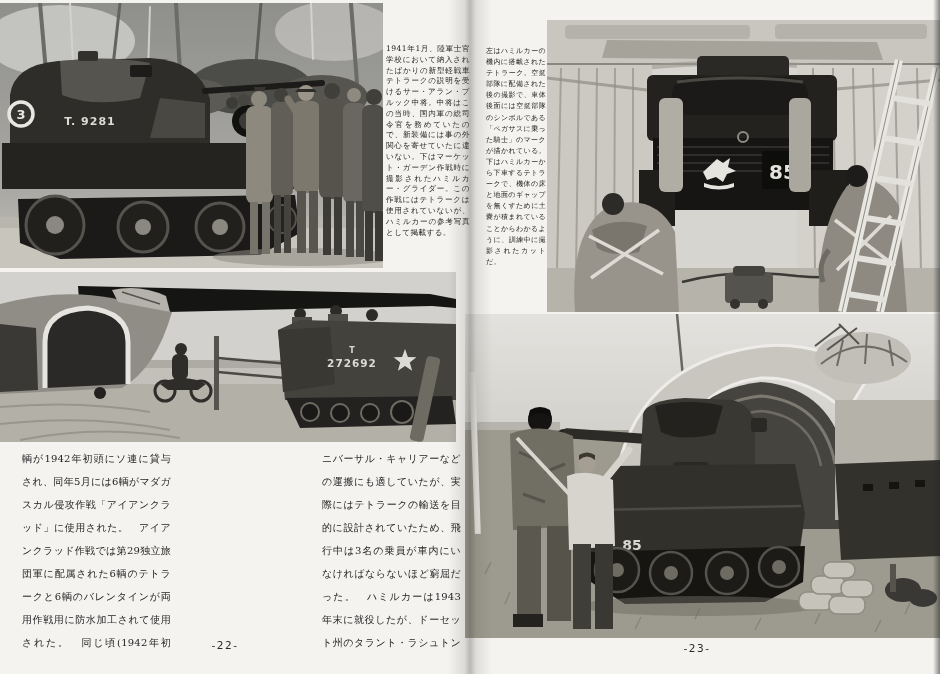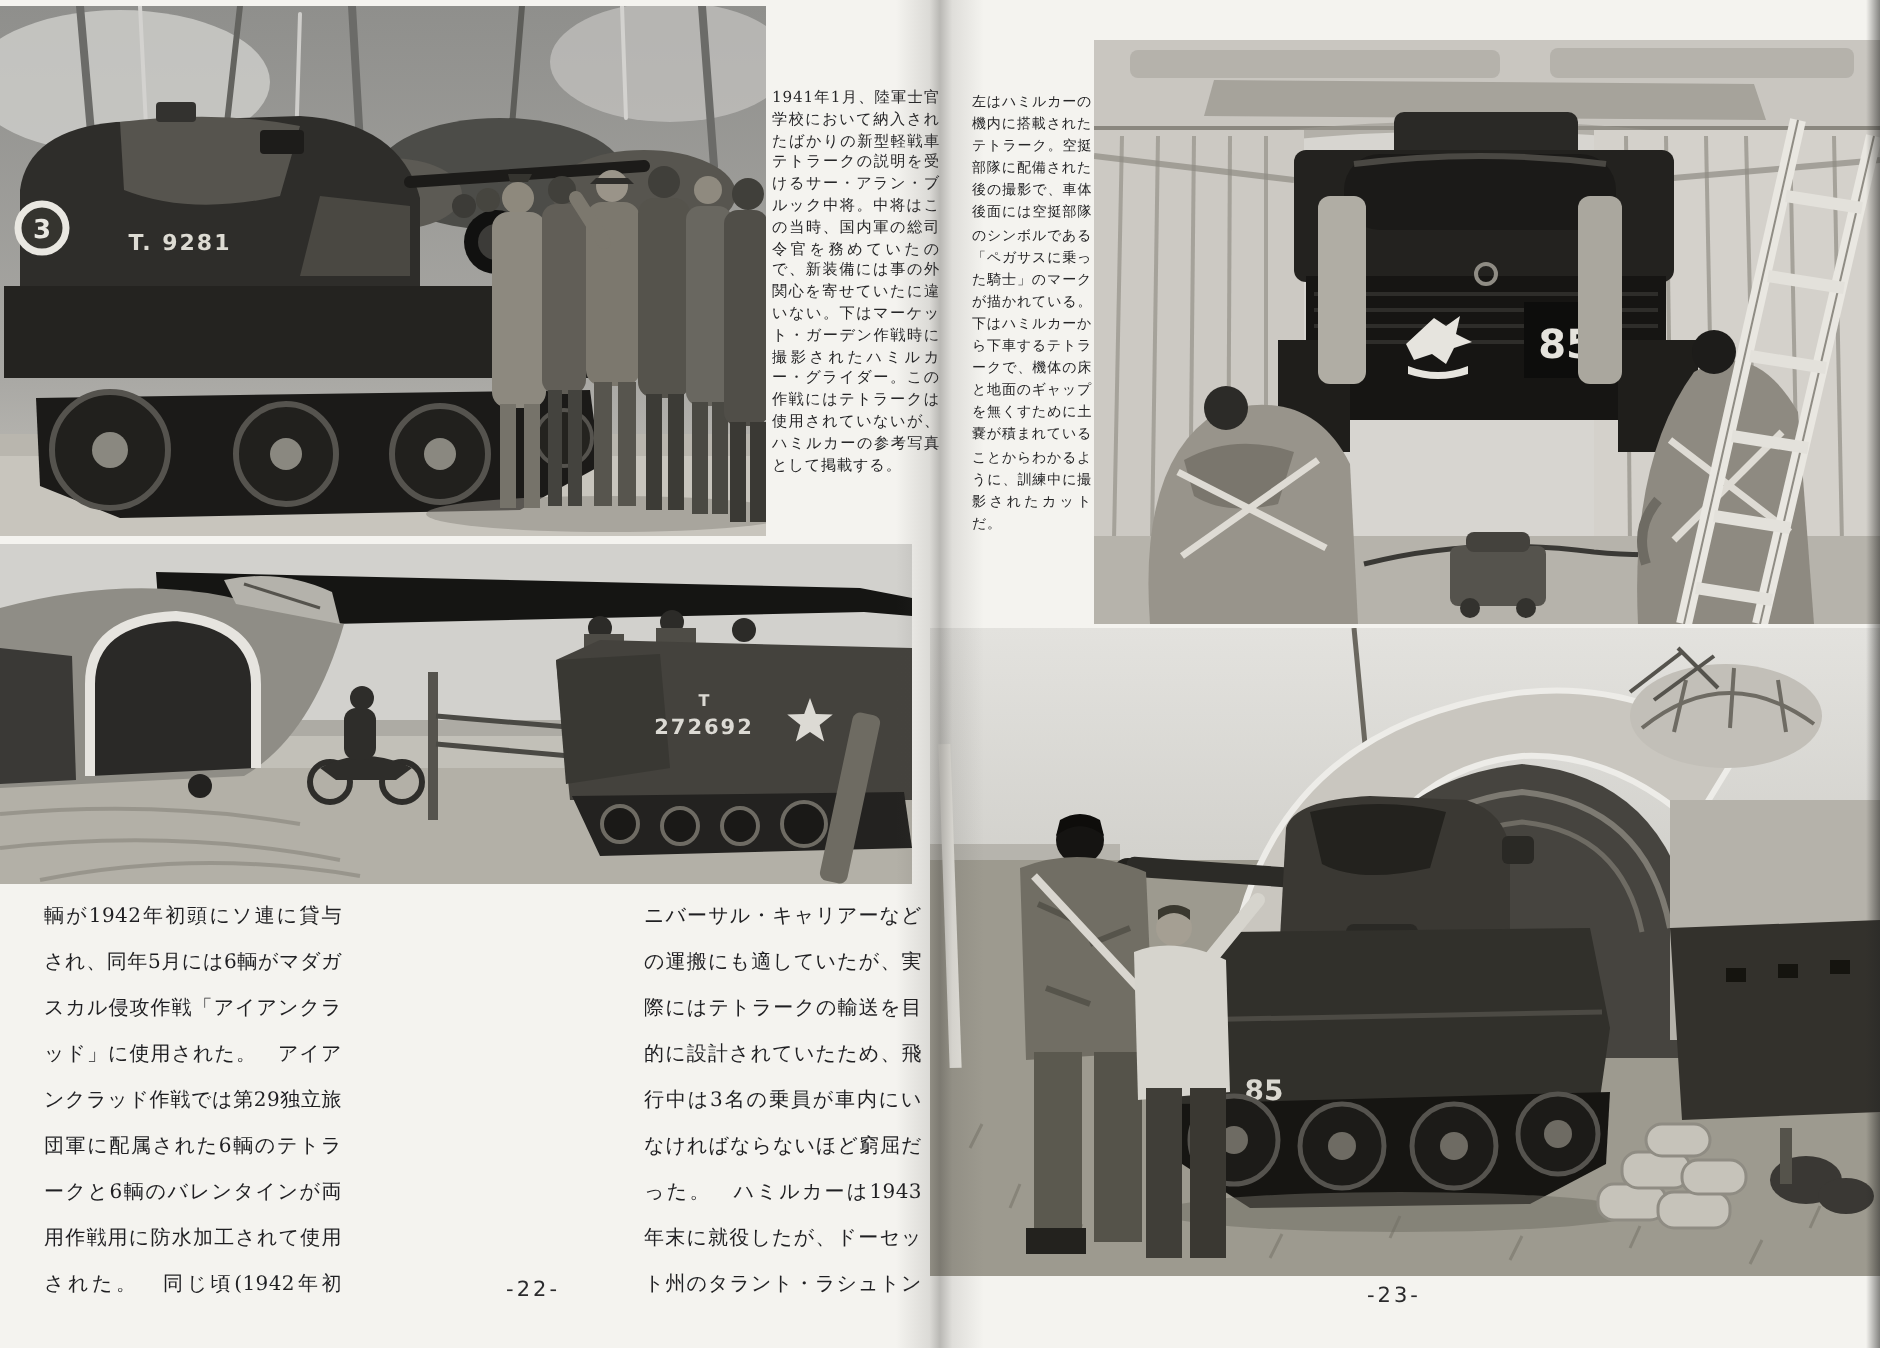--- a/index.html
+++ b/index.html
@@ -23,21 +23,21 @@
     color:#1f1f22;font-size:10px;line-height:23px;letter-spacing:.2px;
     text-align:justify;
   }
   .col1{left:22px;width:149px;}
   .col2{left:181px;width:146px;}
   .col3{left:322px;width:139px;}
   .pagenum{
     position:absolute;color:#2a2a2c;font-size:10.5px;letter-spacing:1.5px;
     text-align:center;font-family:"DejaVu Sans","Liberation Sans",sans-serif;
   }
-  .pn-left{left:170px;top:639px;width:110px;text-align:right;}
+  .pn-left{left:170px;top:639px;width:110px;}
   .pn-right{left:187px;top:642px;width:100px;}
   .gutter{
     position:absolute;left:448px;top:0;width:44px;height:674px;pointer-events:none;
     background:linear-gradient(to right,rgba(70,68,64,0) 0%,rgba(70,68,64,.14) 38%,rgba(50,48,45,.30) 50%,rgba(70,68,64,.12) 64%,rgba(70,68,64,0) 100%);
   }
   .edge-right{
     position:absolute;right:0;top:0;width:7px;height:674px;pointer-events:none;
     background:linear-gradient(to right,rgba(40,40,38,0),rgba(40,40,38,.55));
   }
   svg text{font-family:"DejaVu Sans","Liberation Sans",sans-serif;}

